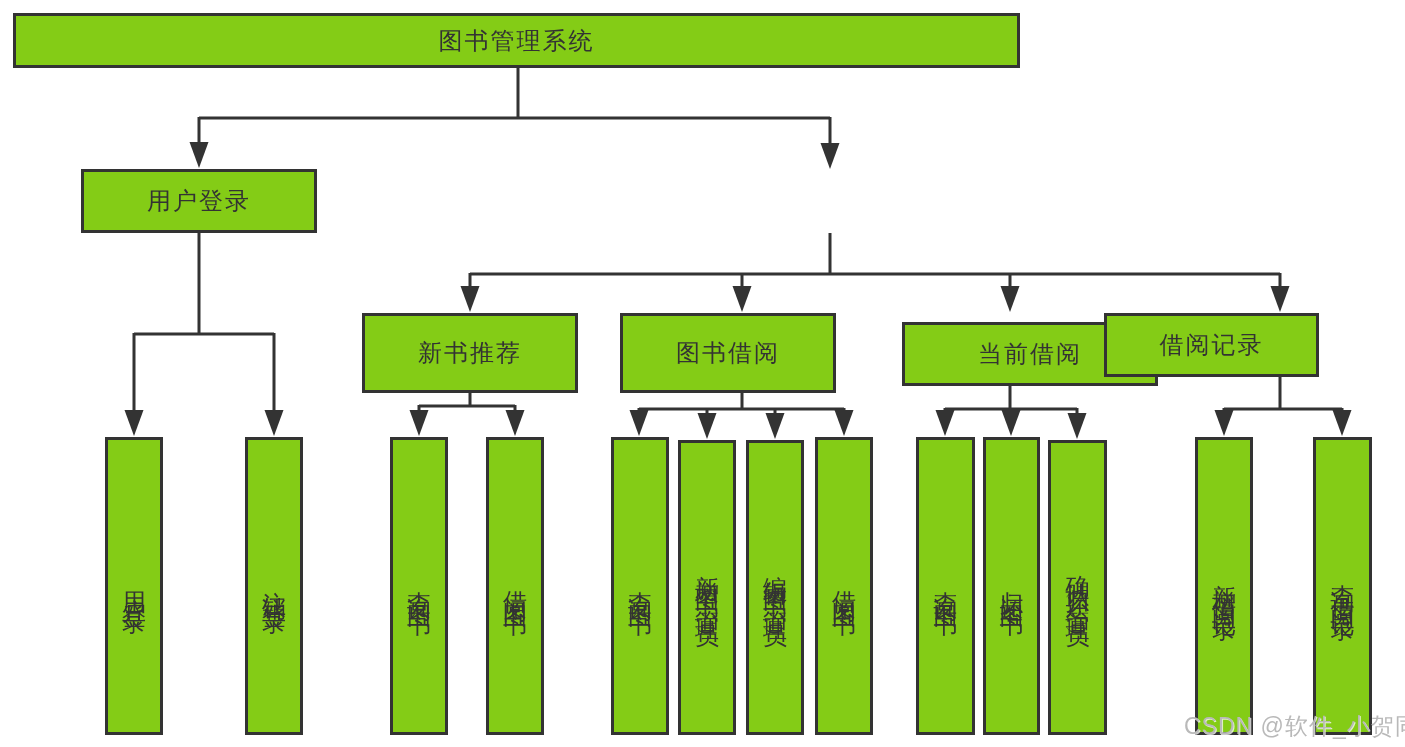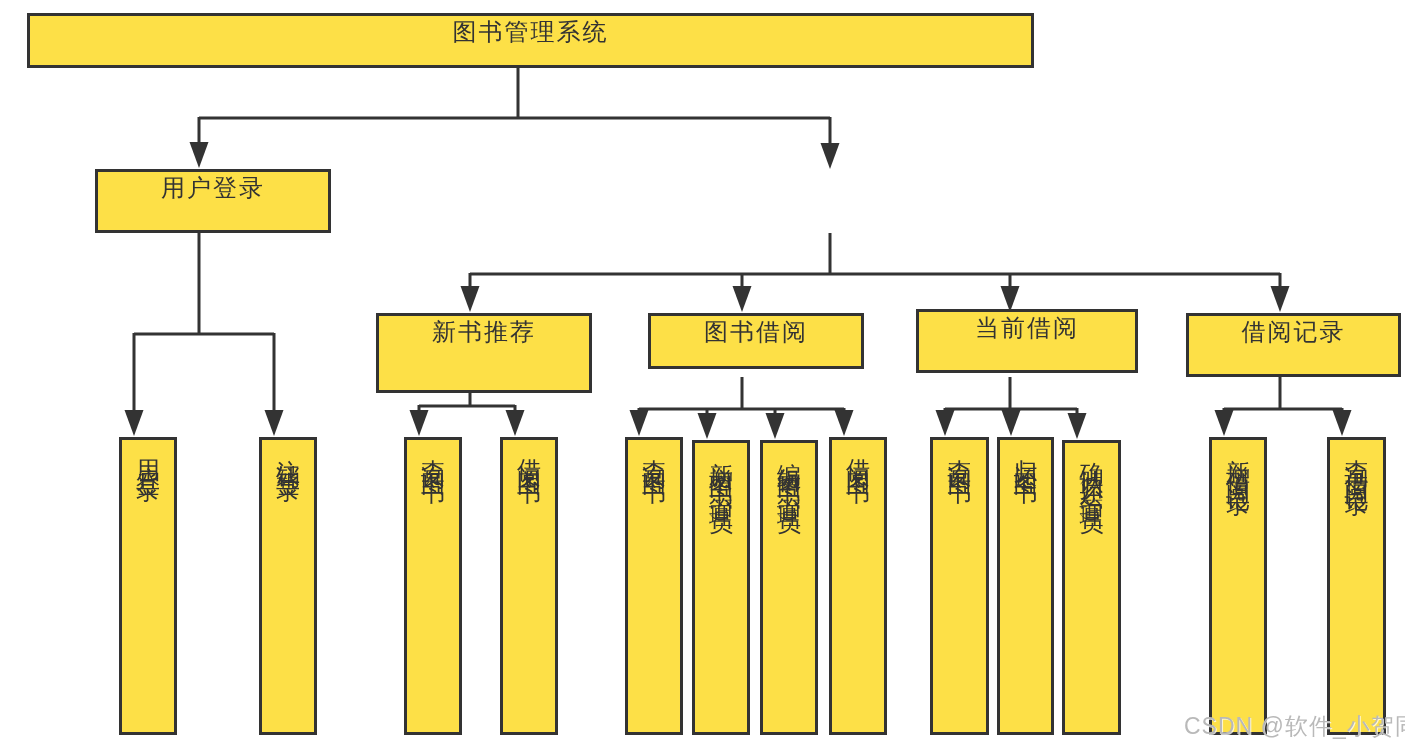--- a/index.html
+++ b/index.html
@@ -13,26 +13,25 @@
   }
   .wires {
     position: absolute;
     left: 0; top: 0;
     width: 1405px; height: 747px;
   }
   .box {
     position: absolute;
     box-sizing: border-box;
     border: 3px solid #333333;
-    background: #fde047;
+    background: #84cc16;
     display: flex;
-    align-items: flex-start;
+    align-items: center;
     justify-content: center;
     color: #333333;
-    margin-left: 14px;
   }
   .hbox span {
     font-size: 24px;
     letter-spacing: 2px;
     white-space: nowrap;
   }
   .vbox span {
     writing-mode: vertical-rl;
     text-orientation: mixed;
     font-size: 24px;
@@ -94,27 +93,27 @@
     <span>图书管理系统</span>
   </div>
 
   <div class="box hbox" style="left:81px;top:169px;width:236px;height:64px">
     <span>用户登录</span>
   </div>
 
   <div class="box hbox" style="left:362px;top:313px;width:216px;height:80px">
     <span>新书推荐</span>
   </div>
-  <div class="box hbox" style="left:634px;top:313px;width:216px;height:56px">
+  <div class="box hbox" style="left:620px;top:313px;width:216px;height:80px">
     <span>图书借阅</span>
   </div>
-  <div class="box hbox" style="left:902px;top:309px;width:222px;height:64px">
+  <div class="box hbox" style="left:902px;top:322px;width:256px;height:64px">
     <span>当前借阅</span>
   </div>
-  <div class="box hbox" style="left:1172px;top:313px;width:215px;height:64px">
+  <div class="box hbox" style="left:1104px;top:313px;width:215px;height:64px">
     <span>借阅记录</span>
   </div>
 
   <div class="box vbox" style="left:105px;top:437px;width:58px;height:298px">
     <span>用户登录</span>
   </div>
   <div class="box vbox" style="left:245px;top:437px;width:58px;height:298px">
     <span>注销登录</span>
   </div>
 

